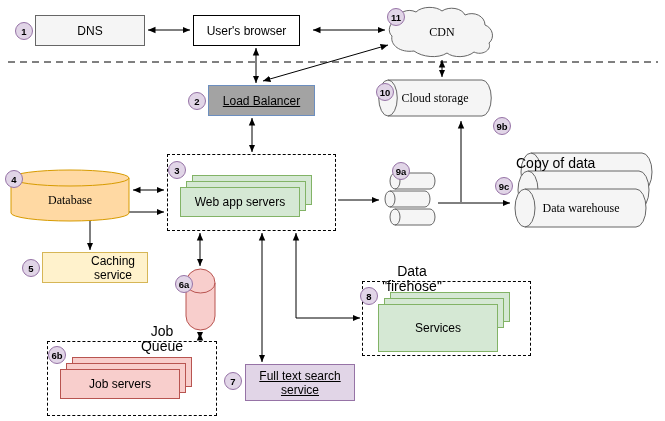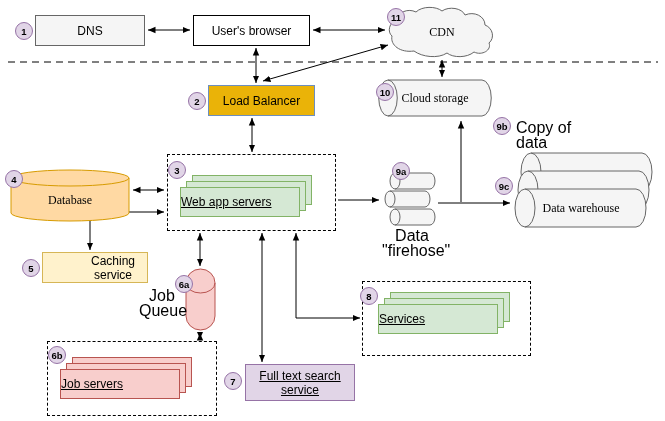--- a/index.html
+++ b/index.html
@@ -5,30 +5,30 @@
   * { margin:0; padding:0; box-sizing:border-box; }
   html,body { background:#fff; }
   body { font-family:"Liberation Sans", sans-serif; color:#000; }
   #canvas { position:relative; width:665px; height:421px; background:#fff; overflow:hidden; }
   #arrows { position:absolute; left:0; top:0; z-index:1; }
   .node { position:absolute; z-index:2; }
   .box { position:absolute; z-index:2; display:flex; align-items:center; justify-content:center;
          font-size:12px; text-align:center; border:1px solid #000; background:#fff; line-height:14px; }
   .dashed { position:absolute; z-index:2; border:1px dashed #000; background:transparent; }
   .stack { position:absolute; z-index:3; border:1px solid; display:flex; align-items:center;
-           font-size:12px; text-align:center;text-decoration:underline; }
+           justify-content:center; font-size:12px; text-align:center; }
   .green { background:#d5e8d4; border-color:#82b366; }
   .red   { background:#f8cecc; border-color:#b85450; }
-  .blue  { background:#eab308; border-color:#6c8ebf; }
+  .blue  { background:#a3a3a3; border-color:#6c8ebf;text-decoration:underline; }
   .yellow{ background:#fff2cc; border-color:#d6b656;padding-left:36px; }
   .purple{ background:#e1d5e7; border-color:#9673a6;text-decoration:underline; }
   .gray  { background:#f5f5f5; border-color:#666; }
   .nlabel { position:absolute; inset:0; display:flex; align-items:center; justify-content:center;
             font-size:12px; text-align:center; z-index:4;font-family:Liberation Serif, serif; }
-  .flabel { position:absolute; font-size:16px; text-align:center; line-height:15px; z-index:5; }
+  .flabel { position:absolute; font-size:14px; text-align:center; line-height:15px; z-index:5;margin-top:36px; }
   .badge { position:absolute; width:18px; height:18px; border-radius:50%; background:#e1d5e7;
            border:1px solid #9673a6; display:flex; align-items:center; justify-content:center;
            font-size:9.5px; font-weight:600; z-index:6; }
 </style>
 </head>
 <body>
 
 <div id="canvas">
 
   <svg id="arrows" width="665" height="421" viewBox="0 0 665 421">
@@ -52,21 +52,21 @@
     <path d="M296,233 V318 H360" stroke="#000" fill="none" marker-start="url(#ah)" marker-end="url(#ah)"></path>
     <path d="M338,200 H379" stroke="#000" fill="none" marker-end="url(#ah)"></path>
     <path d="M438,203 H510" stroke="#000" fill="none" marker-end="url(#ah)"></path>
     <path d="M461,202 V121" stroke="#000" fill="none" marker-end="url(#ah)"></path>
   </svg>
 
   <div class="box gray" style="left:35px;top:15px;width:110px;height:31px">
     <span>DNS</span>
   </div>
 
-  <div class="box" style="left:193px;top:15px;width:117px;height:31px;border-color:#000">
+  <div class="box" style="left:193px;top:15px;width:107px;height:31px;border-color:#000">
     <span>User's browser</span>
   </div>
 
   <div class="node" style="left:386px;top:6px;width:112px;height:52px">
     <svg width="112" height="52" viewBox="0 0 112 52">
       <path d="M28,45 C14,47 4,39 6,30 C1,26 3,16 11,14 C12,6 22,2 30,6 C36,0 50,0 56,5 C63,0 76,2 79,9 C88,5 99,10 99,19 C107,22 109,32 103,37 C106,44 96,50 88,46 C81,52 67,52 61,47 C52,53 36,51 28,45 Z" fill="#f5f5f5" stroke="#666" stroke-width="1"></path>
     </svg>
     <div class="nlabel">CDN</div>
   </div>
 
@@ -147,21 +147,21 @@
     <svg width="31" height="63" viewBox="0 0 31 63">
       <path d="M1,15 A14.5,14 0 0 1 30,15 L30,48 A14.5,14 0 0 1 1,48 Z" fill="#f8cecc" stroke="#b85450"></path>
       <path d="M1,15 A14.5,10 0 0 0 30,15" fill="none" stroke="#b85450"></path>
     </svg>
   </div>
   <div class="flabel" style="left:139px;top:288px;width:46px">Job Queue</div>
 
   <div class="dashed" style="left:362px;top:281px;width:169px;height:75px"></div>
   <div class="stack green" style="left:390px;top:292px;width:120px;height:30px"></div>
   <div class="stack green" style="left:384px;top:298px;width:120px;height:30px"></div>
-  <div class="stack green" style="left:378px;top:304px;width:120px;height:30px">
+  <div class="stack green" style="left:378px;top:304px;width:120px;height:48px">
     <span>Services</span>
   </div>
 
   <div class="dashed" style="left:47px;top:341px;width:170px;height:75px"></div>
   <div class="stack red" style="left:72px;top:357px;width:120px;height:30px"></div>
   <div class="stack red" style="left:66px;top:363px;width:120px;height:30px"></div>
   <div class="stack red" style="left:60px;top:369px;width:120px;height:30px">
     <span>Job servers</span>
   </div>
 

